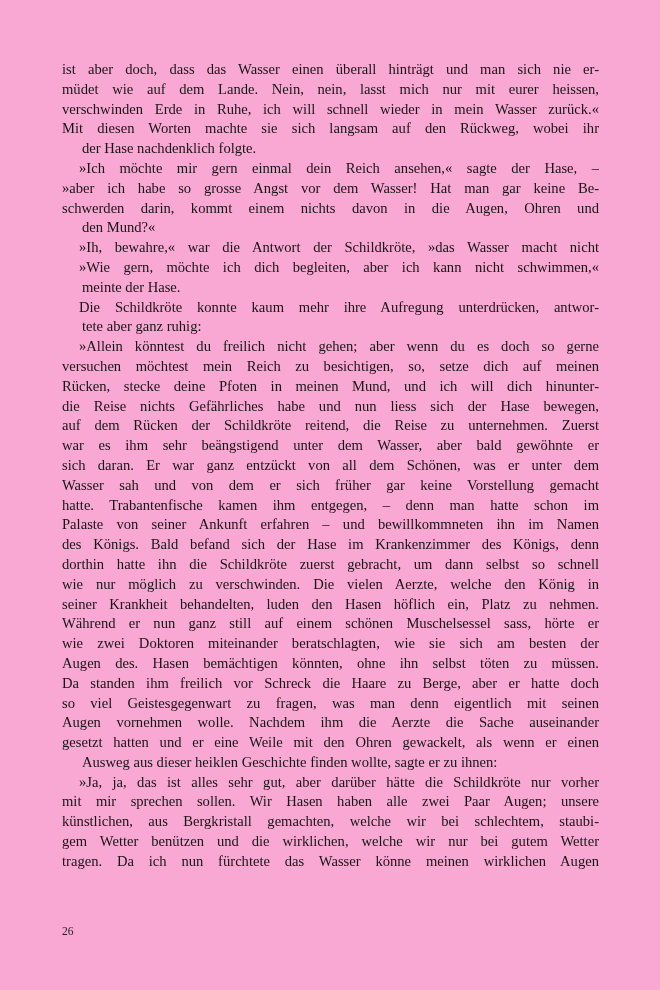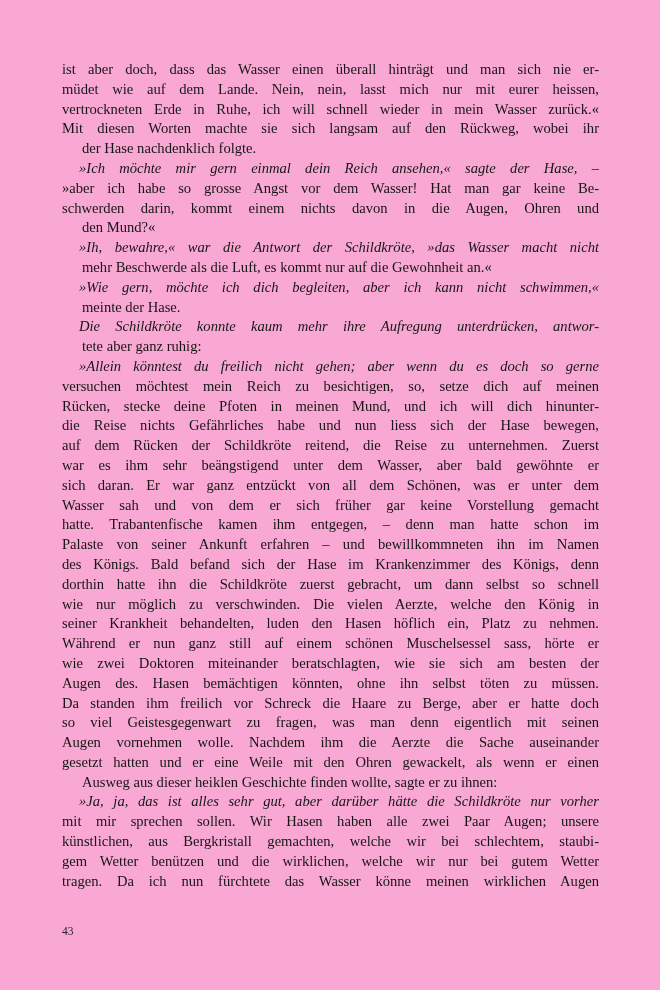--- a/index.html
+++ b/index.html
@@ -34,51 +34,49 @@
     white-space: normal;
     height: 19.8px;
     overflow: hidden;
   }
   .line.last {
     text-align-last: left;
     margin-left: 20px;
   }
   .line.indent {
     text-indent: 17px;
-    font-style: italic;
   }
   .page-number {
     position: absolute;
     left: 62px;
     top: 925px;
     font-size: 11.5px;
     color: #222222;
   }
 </style>
 </head>
 <body>
 
 <div class="book-page">
   <div class="text-block">
       <div class="paragraph">
         <div class="line">ist aber doch, dass das Wasser einen überall hinträgt und man sich nie er-</div>
         <div class="line">müdet wie auf dem Lande. Nein, nein, lasst mich nur mit eurer heissen,</div>
-        <div class="line">vertrockneten Erde in Ruhe, ich will schnell wieder in mein Wasser zurück.«</div>
+        <div class="line">verschwinden Erde in Ruhe, ich will schnell wieder in mein Wasser zurück.«</div>
         <div class="line">Mit diesen Worten machte sie sich langsam auf den Rückweg, wobei ihr</div>
         <div class="line last">der Hase nachdenklich folgte.</div>
       </div>
       <div class="paragraph">
         <div class="line indent">»Ich möchte mir gern einmal dein Reich ansehen,« sagte der Hase, –</div>
         <div class="line">»aber ich habe so grosse Angst vor dem Wasser! Hat man gar keine Be-</div>
         <div class="line">schwerden darin, kommt einem nichts davon in die Augen, Ohren und</div>
         <div class="line last">den Mund?«</div>
       </div>
       <div class="paragraph">
         <div class="line indent">»Ih, bewahre,« war die Antwort der Schildkröte, »das Wasser macht nicht</div>
-        <div class="line last">mehr Beschwerde als die Luft, es kommt nur auf die Gewohnheit an.«</div>
       </div>
       <div class="paragraph">
         <div class="line indent">»Wie gern, möchte ich dich begleiten, aber ich kann nicht schwimmen,«</div>
         <div class="line last">meinte der Hase.</div>
       </div>
       <div class="paragraph">
         <div class="line indent">Die Schildkröte konnte kaum mehr ihre Aufregung unterdrücken, antwor-</div>
         <div class="line last">tete aber ganz ruhig:</div>
       </div>
       <div class="paragraph">
@@ -106,14 +104,14 @@
         <div class="line last">Ausweg aus dieser heiklen Geschichte finden wollte, sagte er zu ihnen:</div>
       </div>
       <div class="paragraph">
         <div class="line indent">»Ja, ja, das ist alles sehr gut, aber darüber hätte die Schildkröte nur vorher</div>
         <div class="line">mit mir sprechen sollen. Wir Hasen haben alle zwei Paar Augen; unsere</div>
         <div class="line">künstlichen, aus Bergkristall gemachten, welche wir bei schlechtem, staubi-</div>
         <div class="line">gem Wetter benützen und die wirklichen, welche wir nur bei gutem Wetter</div>
         <div class="line">tragen. Da ich nun fürchtete das Wasser könne meinen wirklichen Augen</div>
       </div>
     </div>
-  <div class="page-number">43</div>
+  <div class="page-number">26</div>
 </div>
 
 </body></html>

